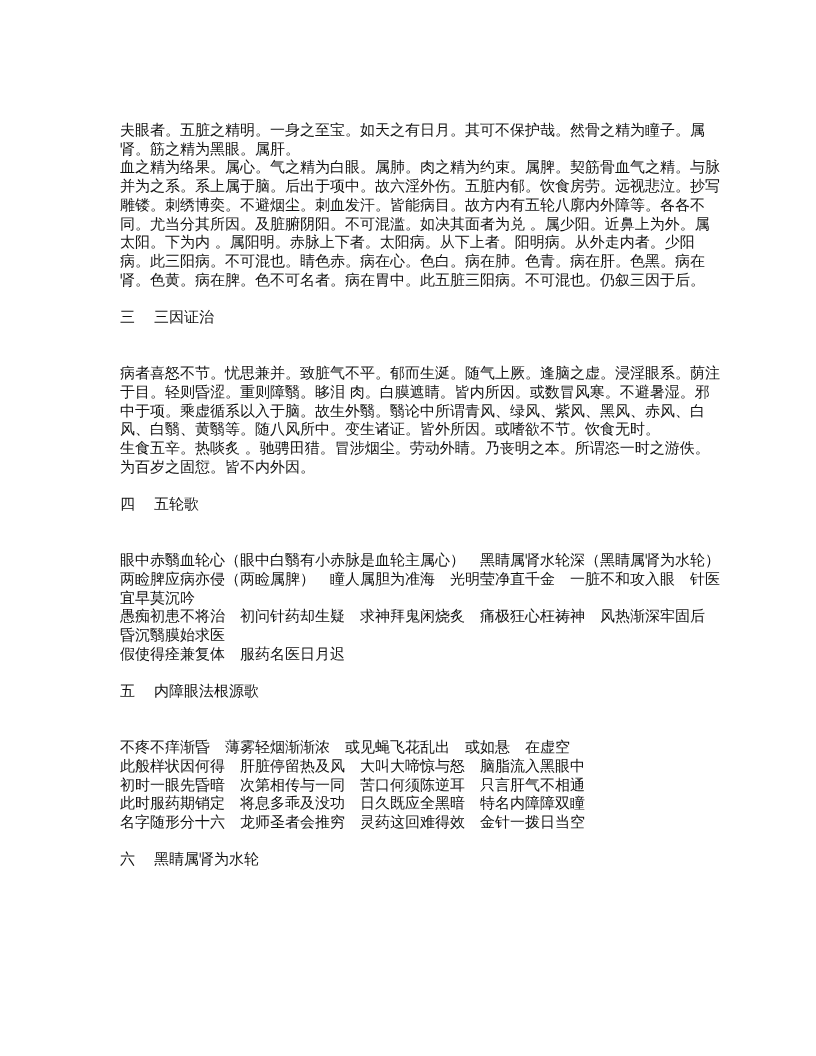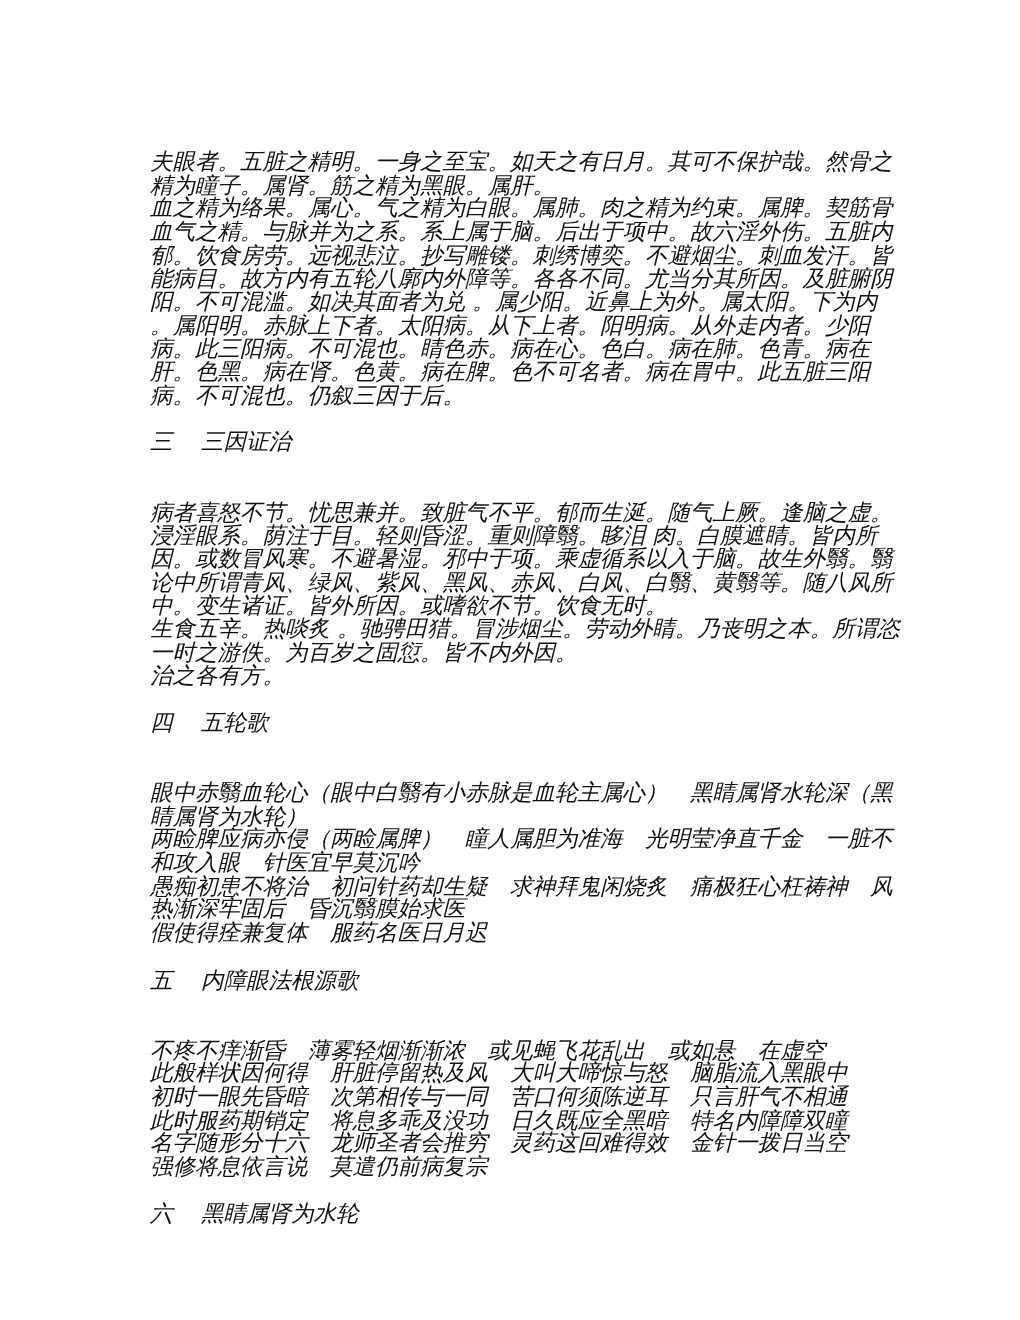--- a/index.html
+++ b/index.html
@@ -13,23 +13,22 @@
       position: relative;
       overflow: hidden;
       font-family: "DejaVu Serif", "Liberation Serif", serif;
       color: #111111;
     }
     .page {
       position: absolute;
       left: 120px;
       top: 121px;
       width: 600px;
-      font-size: 18px;
+      font-size: 15px;
       line-height: 18.7px;
-      font-style: italic;
     }
     .para {
       margin: 0;
       padding: 0;
       letter-spacing: 0px;
       word-break: break-all;
     }
     .heading {
       margin: 0;
       padding: 0;
@@ -50,38 +49,36 @@
 
   <p class="para">夫眼者。五脏之精明。一身之至宝。如天之有日月。其可不保护哉。然骨之精为瞳子。属肾。筋之精为黑眼。属肝。</p>
   <p class="para">血之精为络果。属心。气之精为白眼。属肺。肉之精为约束。属脾。契筋骨血气之精。与脉并为之系。系上属于脑。后出于项中。故六淫外伤。五脏内郁。饮食房劳。远视悲泣。抄写雕镂。刺绣博奕。不避烟尘。刺血发汗。皆能病目。故方内有五轮八廓内外障等。各各不同。尤当分其所因。及脏腑阴阳。不可混滥。如决其面者为兑 。属少阳。近鼻上为外。属太阳。下为内 。属阳明。赤脉上下者。太阳病。从下上者。阳明病。从外走内者。少阳病。此三阳病。不可混也。睛色赤。病在心。色白。病在肺。色青。病在肝。色黑。病在肾。色黄。病在脾。色不可名者。病在胃中。此五脏三阳病。不可混也。仍叙三因于后。</p>
 
   <div class="gap-before-heading"></div>
   <div class="heading"><span>三</span>    <span>三因证治</span></div>
   <div class="gap-after-heading"></div>
 
   <p class="para">病者喜怒不节。忧思兼并。致脏气不平。郁而生涎。随气上厥。逢脑之虚。浸淫眼系。荫注于目。轻则昏涩。重则障翳。眵泪 肉。白膜遮睛。皆内所因。或数冒风寒。不避暑湿。邪中于项。乘虚循系以入于脑。故生外翳。翳论中所谓青风、绿风、紫风、黑风、赤风、白风、白翳、黄翳等。随八风所中。变生诸证。皆外所因。或嗜欲不节。饮食无时。</p>
   <p class="para">生食五辛。热啖炙 。驰骋田猎。冒涉烟尘。劳动外睛。乃丧明之本。所谓恣一时之游佚。为百岁之固愆。皆不内外因。</p>
-  <p class="para">治之各有方。</p>
 
   <div class="gap-before-heading"></div>
   <div class="heading"><span>四</span>    <span>五轮歌</span></div>
   <div class="gap-after-heading"></div>
 
   <p class="verse">眼中赤翳血轮心（眼中白翳有小赤脉是血轮主属心）　黑睛属肾水轮深（黑睛属肾为水轮）</p>
   <p class="verse">两睑脾应病亦侵（两睑属脾）　瞳人属胆为准海　光明莹净直千金　一脏不和攻入眼　针医宜早莫沉吟</p>
   <p class="verse">愚痴初患不将治　初问针药却生疑　求神拜鬼闲烧炙　痛极狂心枉祷神　风热渐深牢固后　昏沉翳膜始求医</p>
   <p class="verse">假使得痊兼复体　服药名医日月迟</p>
 
   <div class="gap-before-heading"></div>
   <div class="heading"><span>五</span>    <span>内障眼法根源歌</span></div>
   <div class="gap-after-heading"></div>
 
   <p class="verse">不疼不痒渐昏　薄雾轻烟渐渐浓　或见蝇飞花乱出　或如悬　在虚空</p>
   <p class="verse">此般样状因何得　肝脏停留热及风　大叫大啼惊与怒　脑脂流入黑眼中</p>
   <p class="verse">初时一眼先昏暗　次第相传与一同　苦口何须陈逆耳　只言肝气不相通</p>
   <p class="verse">此时服药期销定　将息多乖及没功　日久既应全黑暗　特名内障障双瞳</p>
   <p class="verse">名字随形分十六　龙师圣者会推穷　灵药这回难得效　金针一拨日当空</p>
-  <p class="verse">强修将息依言说　莫遣仍前病复宗</p>
 
   <div class="gap-before-heading"></div>
   <div class="heading"><span>六</span>    <span>黑睛属肾为水轮</span></div>
 
 </div>
 
 </body></html>

